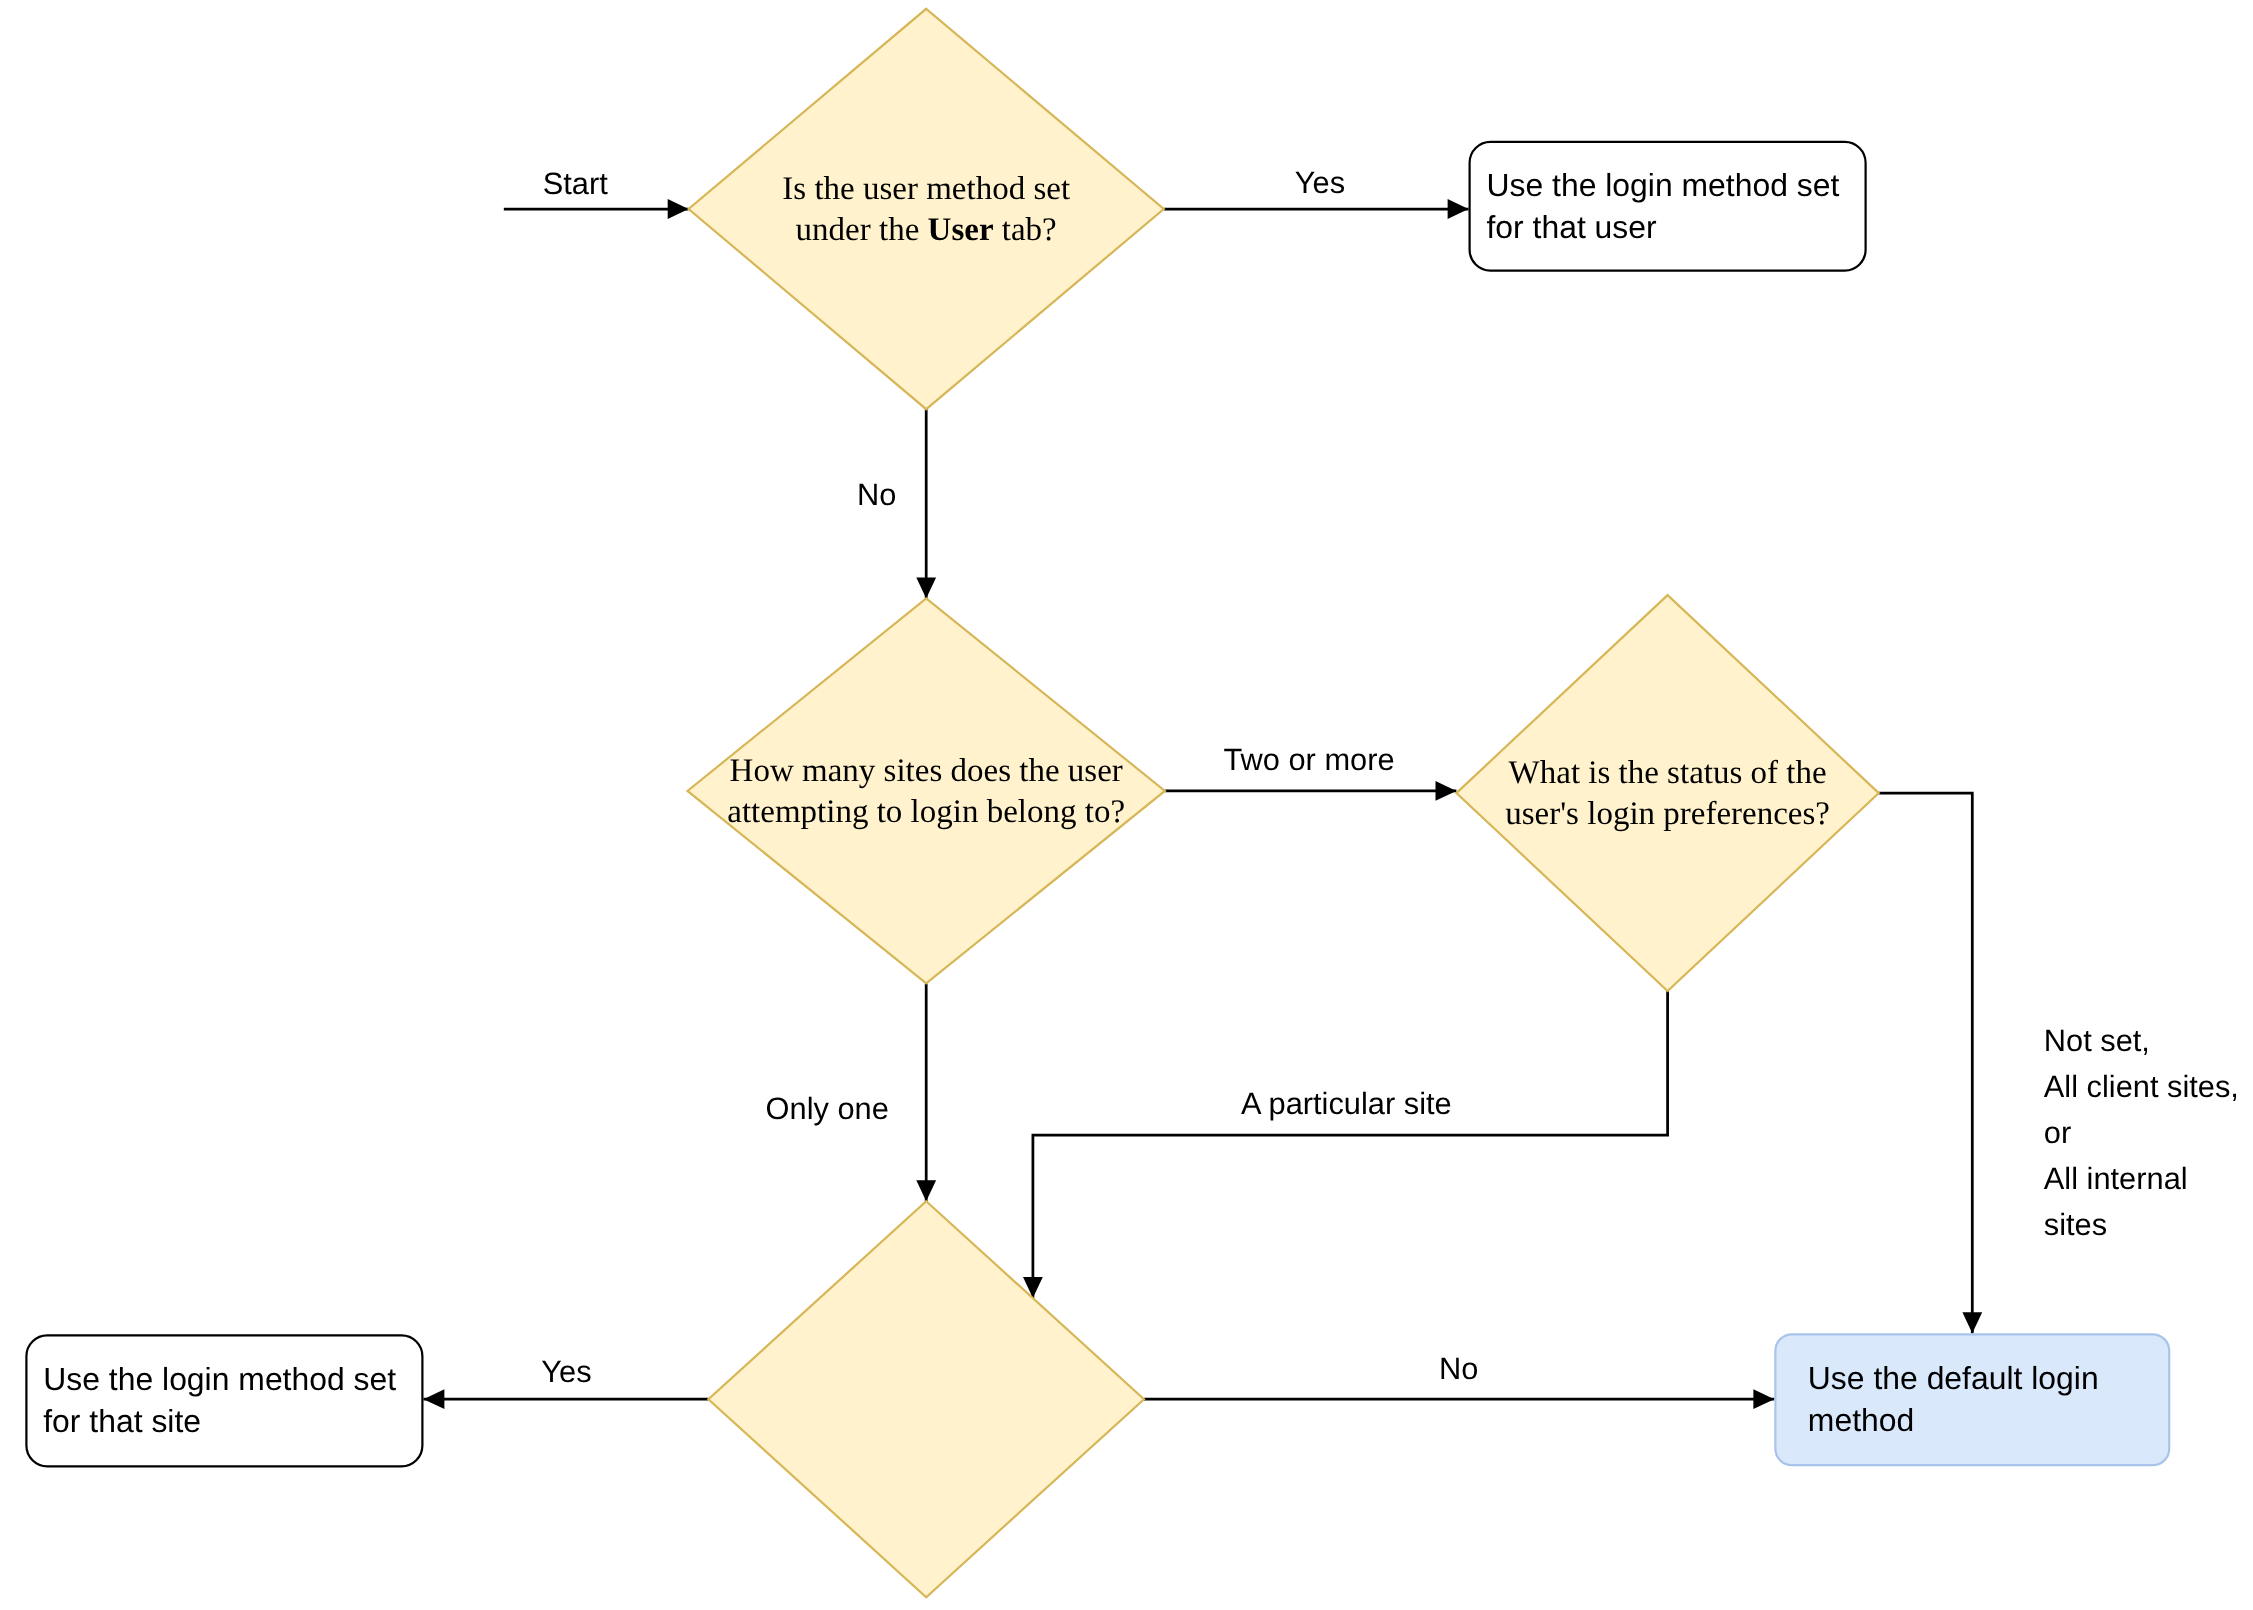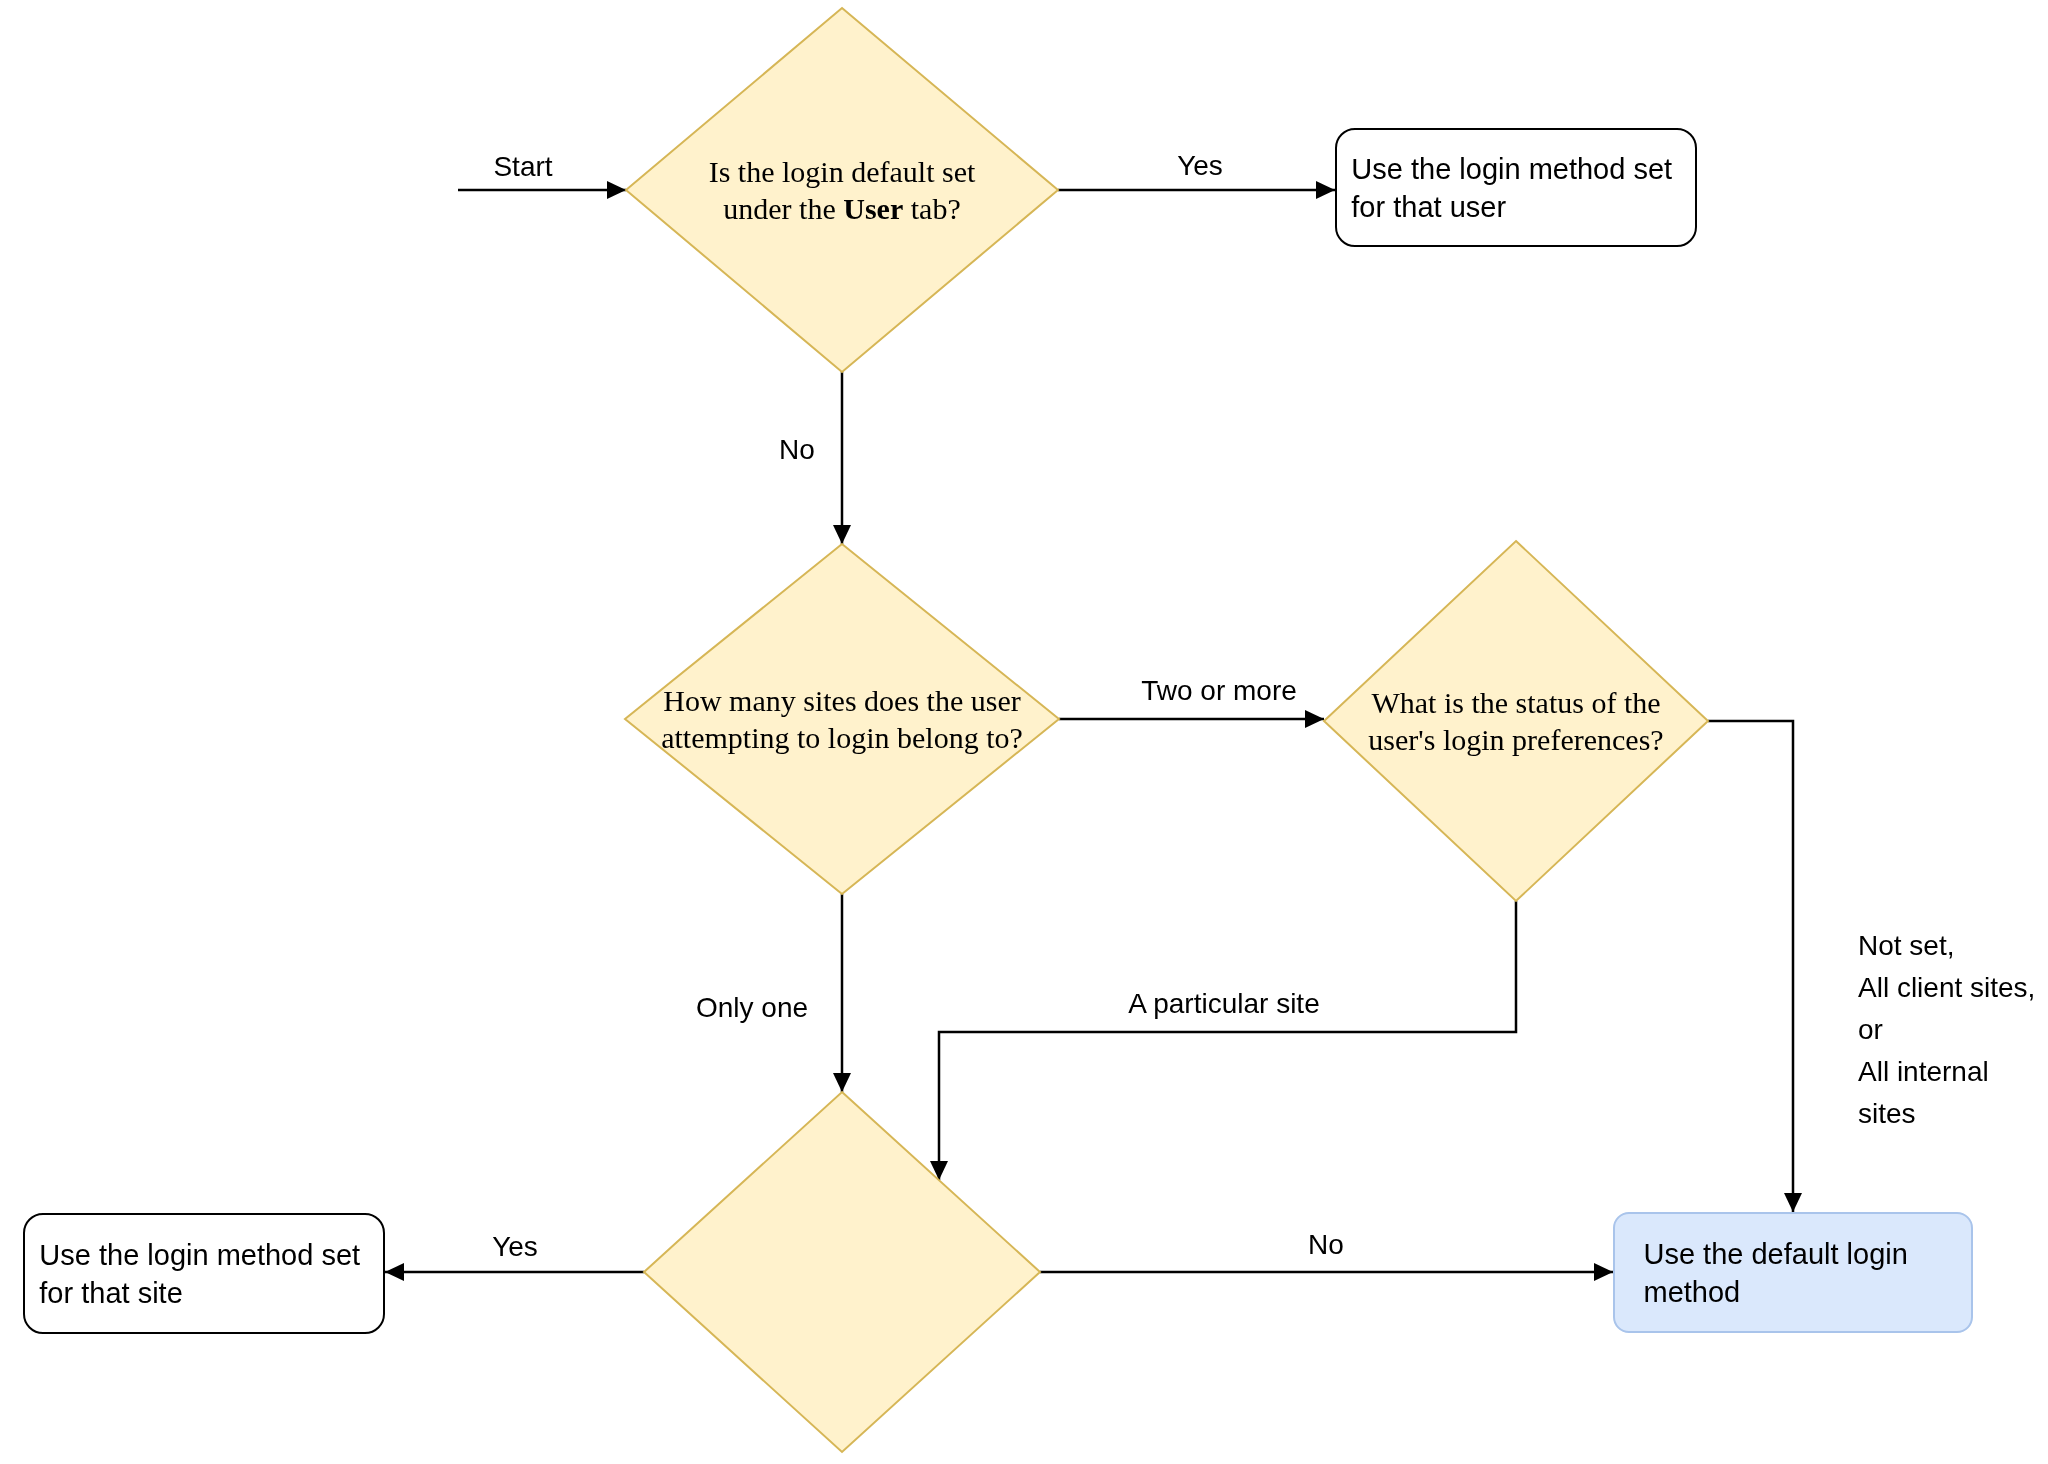--- a/index.html
+++ b/index.html
@@ -78,21 +78,21 @@
     <path d="M644 1272 H385" marker-end="url(#arrow)"></path>
     <path d="M1040 1272 H1613" marker-end="url(#arrow)"></path>
 
     <polygon points="842,8 1058,190 842,372 626,190" style="fill:var(--diamond-fill,#FFF2CC);stroke:var(--diamond-stroke,#D6B656);stroke-width:2;"></polygon>
     <polygon points="842,544 1059,719 842,894 625,719" style="fill:var(--diamond-fill,#FFF2CC);stroke:var(--diamond-stroke,#D6B656);stroke-width:2;"></polygon>
     <polygon points="1516,541 1708,721 1516,901 1324,721" style="fill:var(--diamond-fill,#FFF2CC);stroke:var(--diamond-stroke,#D6B656);stroke-width:2;"></polygon>
     <polygon points="842,1092 1040,1272 842,1452 644,1272" style="fill:var(--diamond-fill,#FFF2CC);stroke:var(--diamond-stroke,#D6B656);stroke-width:2;"></polygon>
   </svg>
 
   <div class="node-text serif-text" style="left:677px;top:100px;width:330px;height:180px;">
-    <div><span>Is the login default set under the </span><b>User</b><span> tab?</span></div>
+    <div><span>Is the user method set under the </span><b>User</b><span> tab?</span></div>
   </div>
 
   <div class="node-text serif-text" style="left:627px;top:629px;width:430px;height:180px;">
     <div>How many sites does the user attempting to login belong to?</div>
   </div>
 
   <div class="node-text serif-text" style="left:1346px;top:631px;width:340px;height:180px;">
     <div>What is the status of the user's login preferences?</div>
   </div>
 
@@ -105,21 +105,21 @@
     <div class="inner">Use the login method set for that site</div>
   </div>
 
   <div class="rect-node rect-default" style="left:1613px;top:1212px;width:360px;height:121px;">
     <div class="inner" style="width:84%;">Use the default login method</div>
   </div>
 
   <div class="edge-label" style="left:523px;top:167px;">Start</div>
   <div class="edge-label" style="left:1200px;top:166px;">Yes</div>
   <div class="edge-label" style="left:797px;top:450px;">No</div>
-  <div class="edge-label" style="left:1190px;top:691px;margin-left:29px;">Two or more</div>
+  <div class="edge-label" style="left:1190px;top:691px;">Two or more</div>
   <div class="edge-label" style="left:752px;top:1008px;">Only one</div>
   <div class="edge-label" style="left:1224px;top:1004px;">A particular site</div>
   <div class="edge-label-block" style="left:1812px;top:925px;margin-left:46px;">Not set,
 All client sites, or
 All internal sites</div>
   <div class="edge-label" style="left:515px;top:1247px;">Yes</div>
   <div class="edge-label" style="left:1326px;top:1245px;">No</div>
 
 </div>
 

